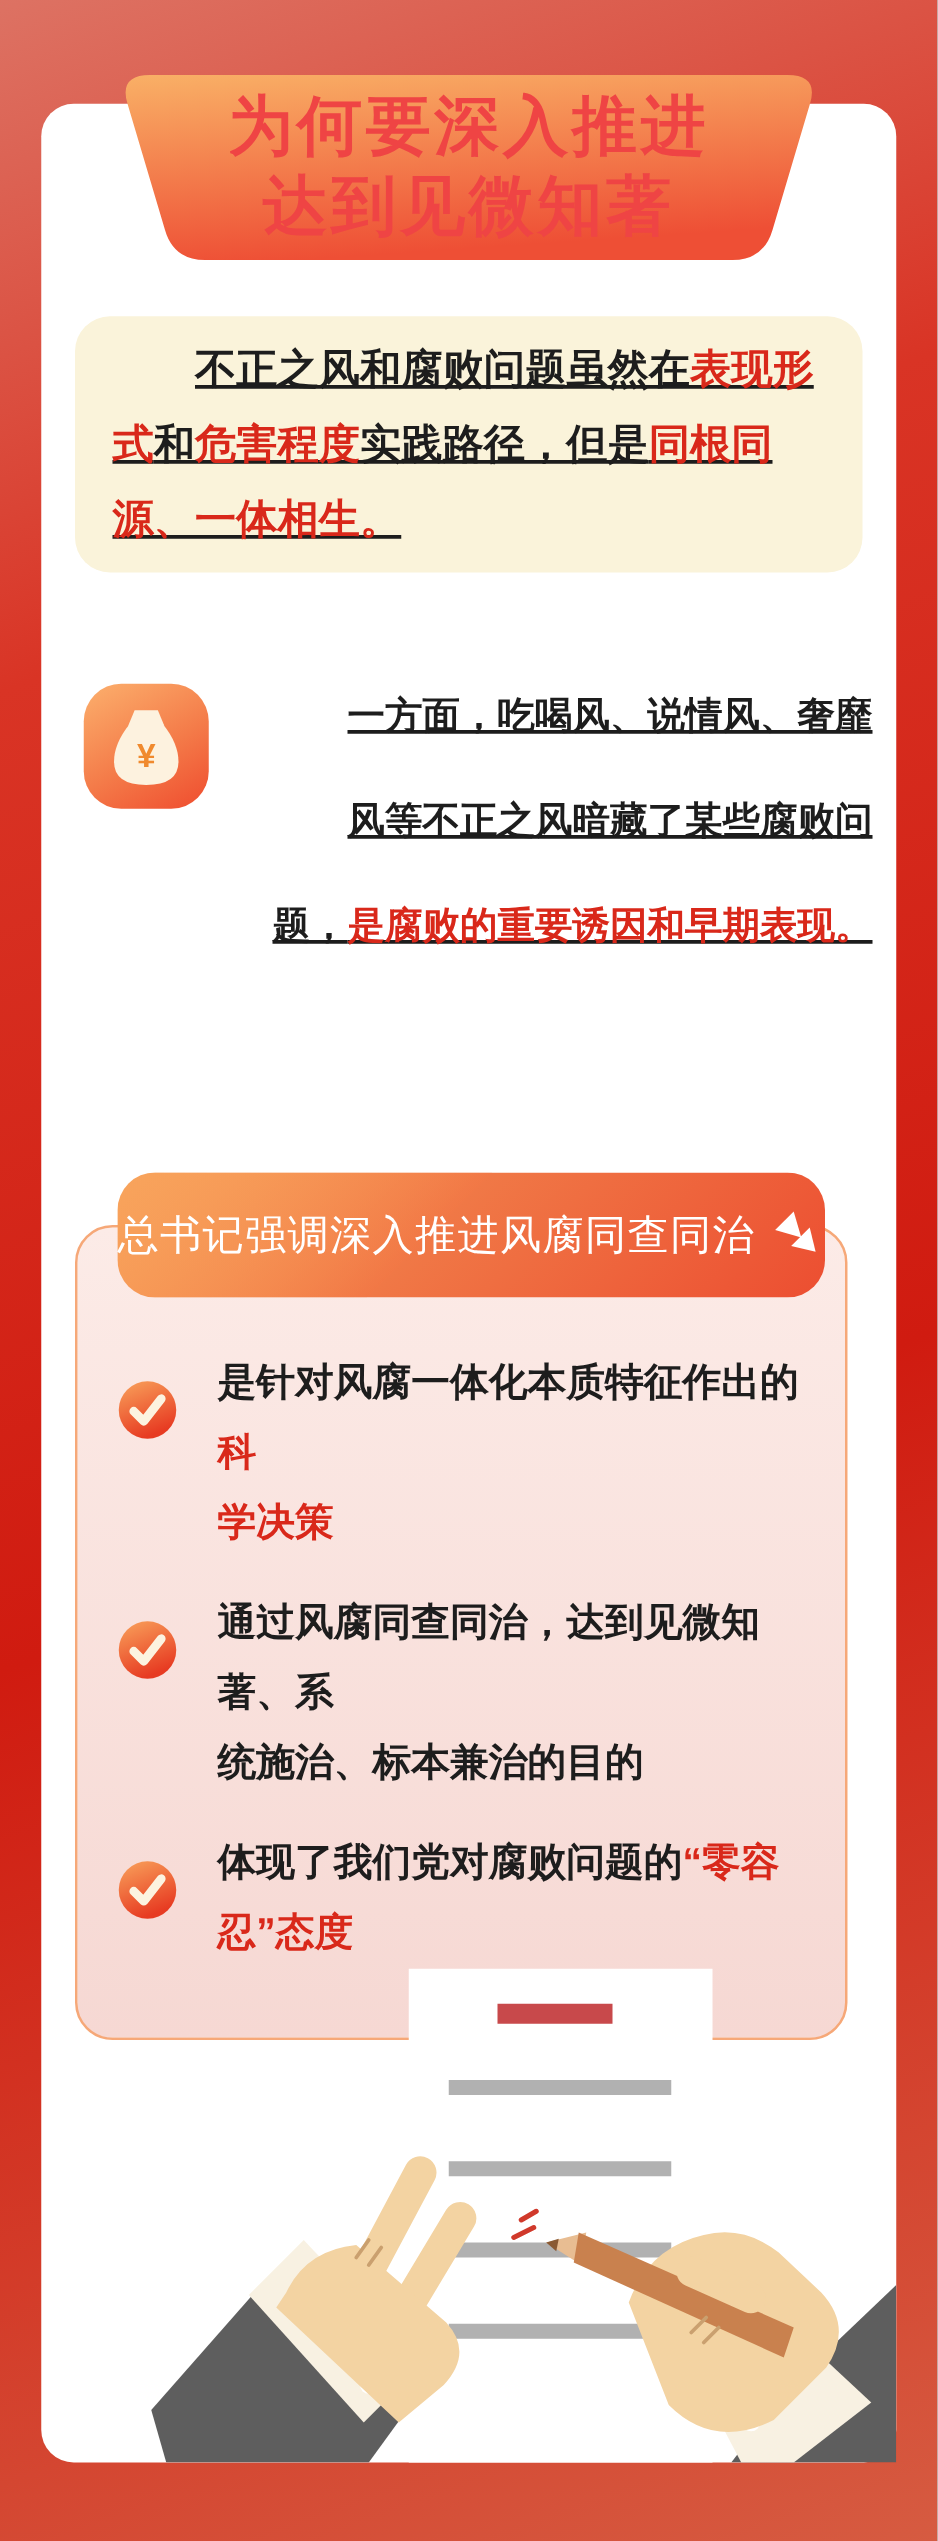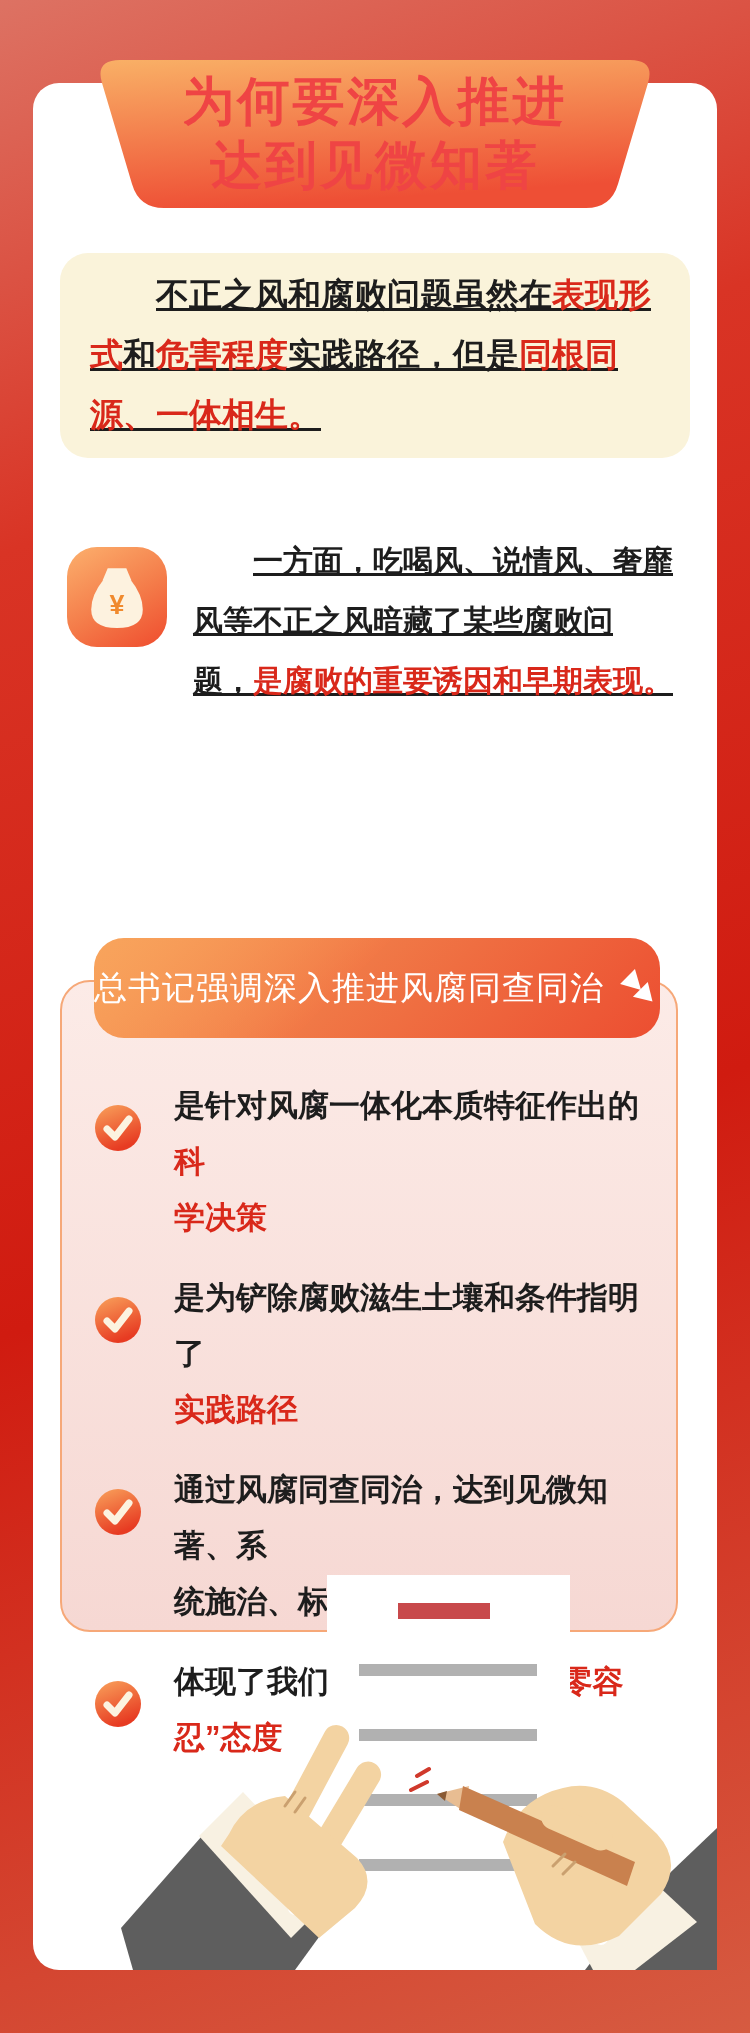--- a/index.html
+++ b/index.html
@@ -43,21 +43,21 @@
   
   .point{position:absolute;left:34px;width:660px;display:flex;gap:26px;align-items:flex-start;}
   .point-1{top:448px;}
   .point-2{top:651px;}
   .icon-tile{
     flex:0 0 100px;width:100px;height:100px;margin-top:16px;
     border-radius:30px;
     background:linear-gradient(150deg,#fcb06d 0%,#f47b49 55%,#ef4c2e 100%);
     display:flex;align-items:center;justify-content:center;
   }
-  .point .rich{font-size:30px;line-height:60px;width:505px;}
+  .point .rich{font-size:30px;line-height:84px;width:505px;text-align:right;}
   
   .section-banner{
     position:absolute;left:61px;top:855px;width:566px;height:100px;z-index:3;
     border-radius:30px;
     background:linear-gradient(135deg,#f8a45c 0%,#f3774575 45%,transparent 0),
                linear-gradient(135deg,#f9a85f 0%,#f07846 45%,#ec4e31 100%);
     display:flex;align-items:center;justify-content:center;gap:14px;
     color:#fff;font-weight:400;font-size:33px;letter-spacing:1px;
   }
   
@@ -147,28 +147,20 @@
           <path d="M13 25 L21 33 L35 15" stroke="#fcf3e0" stroke-width="7" fill="none" stroke-linecap="round" stroke-linejoin="round"></path>
         </svg>
         <p class="rich"><span class="seg-normal">是针对风腐一体化本质特征作出的</span><span class="seg-em">科
 学决策</span></p>
       </div>
       <div class="bullet">
         <svg class="check" viewBox="0 0 48 48">
           <circle cx="24" cy="24" r="23" fill="url(#gChk1)"></circle>
           <path d="M13 25 L21 33 L35 15" stroke="#fcf3e0" stroke-width="7" fill="none" stroke-linecap="round" stroke-linejoin="round"></path>
         </svg>
-        <p class="rich"><span class="seg-normal">是为铲除腐败滋生土壤和条件指明了
-</span><span class="seg-em">实践路径</span></p>
-      </div>
-      <div class="bullet">
-        <svg class="check" viewBox="0 0 48 48">
-          <circle cx="24" cy="24" r="23" fill="url(#gChk1)"></circle>
-          <path d="M13 25 L21 33 L35 15" stroke="#fcf3e0" stroke-width="7" fill="none" stroke-linecap="round" stroke-linejoin="round"></path>
-        </svg>
         <p class="rich"><span class="seg-normal">通过风腐同查同治，达到见微知著、系
 统施治、标本兼治的目的</span></p>
       </div>
       <div class="bullet">
         <svg class="check" viewBox="0 0 48 48">
           <circle cx="24" cy="24" r="23" fill="url(#gChk1)"></circle>
           <path d="M13 25 L21 33 L35 15" stroke="#fcf3e0" stroke-width="7" fill="none" stroke-linecap="round" stroke-linejoin="round"></path>
         </svg>
         <p class="rich"><span class="seg-normal">体现了我们党对腐败问题的</span><span class="seg-em">“零容
 忍”态度</span></p>

